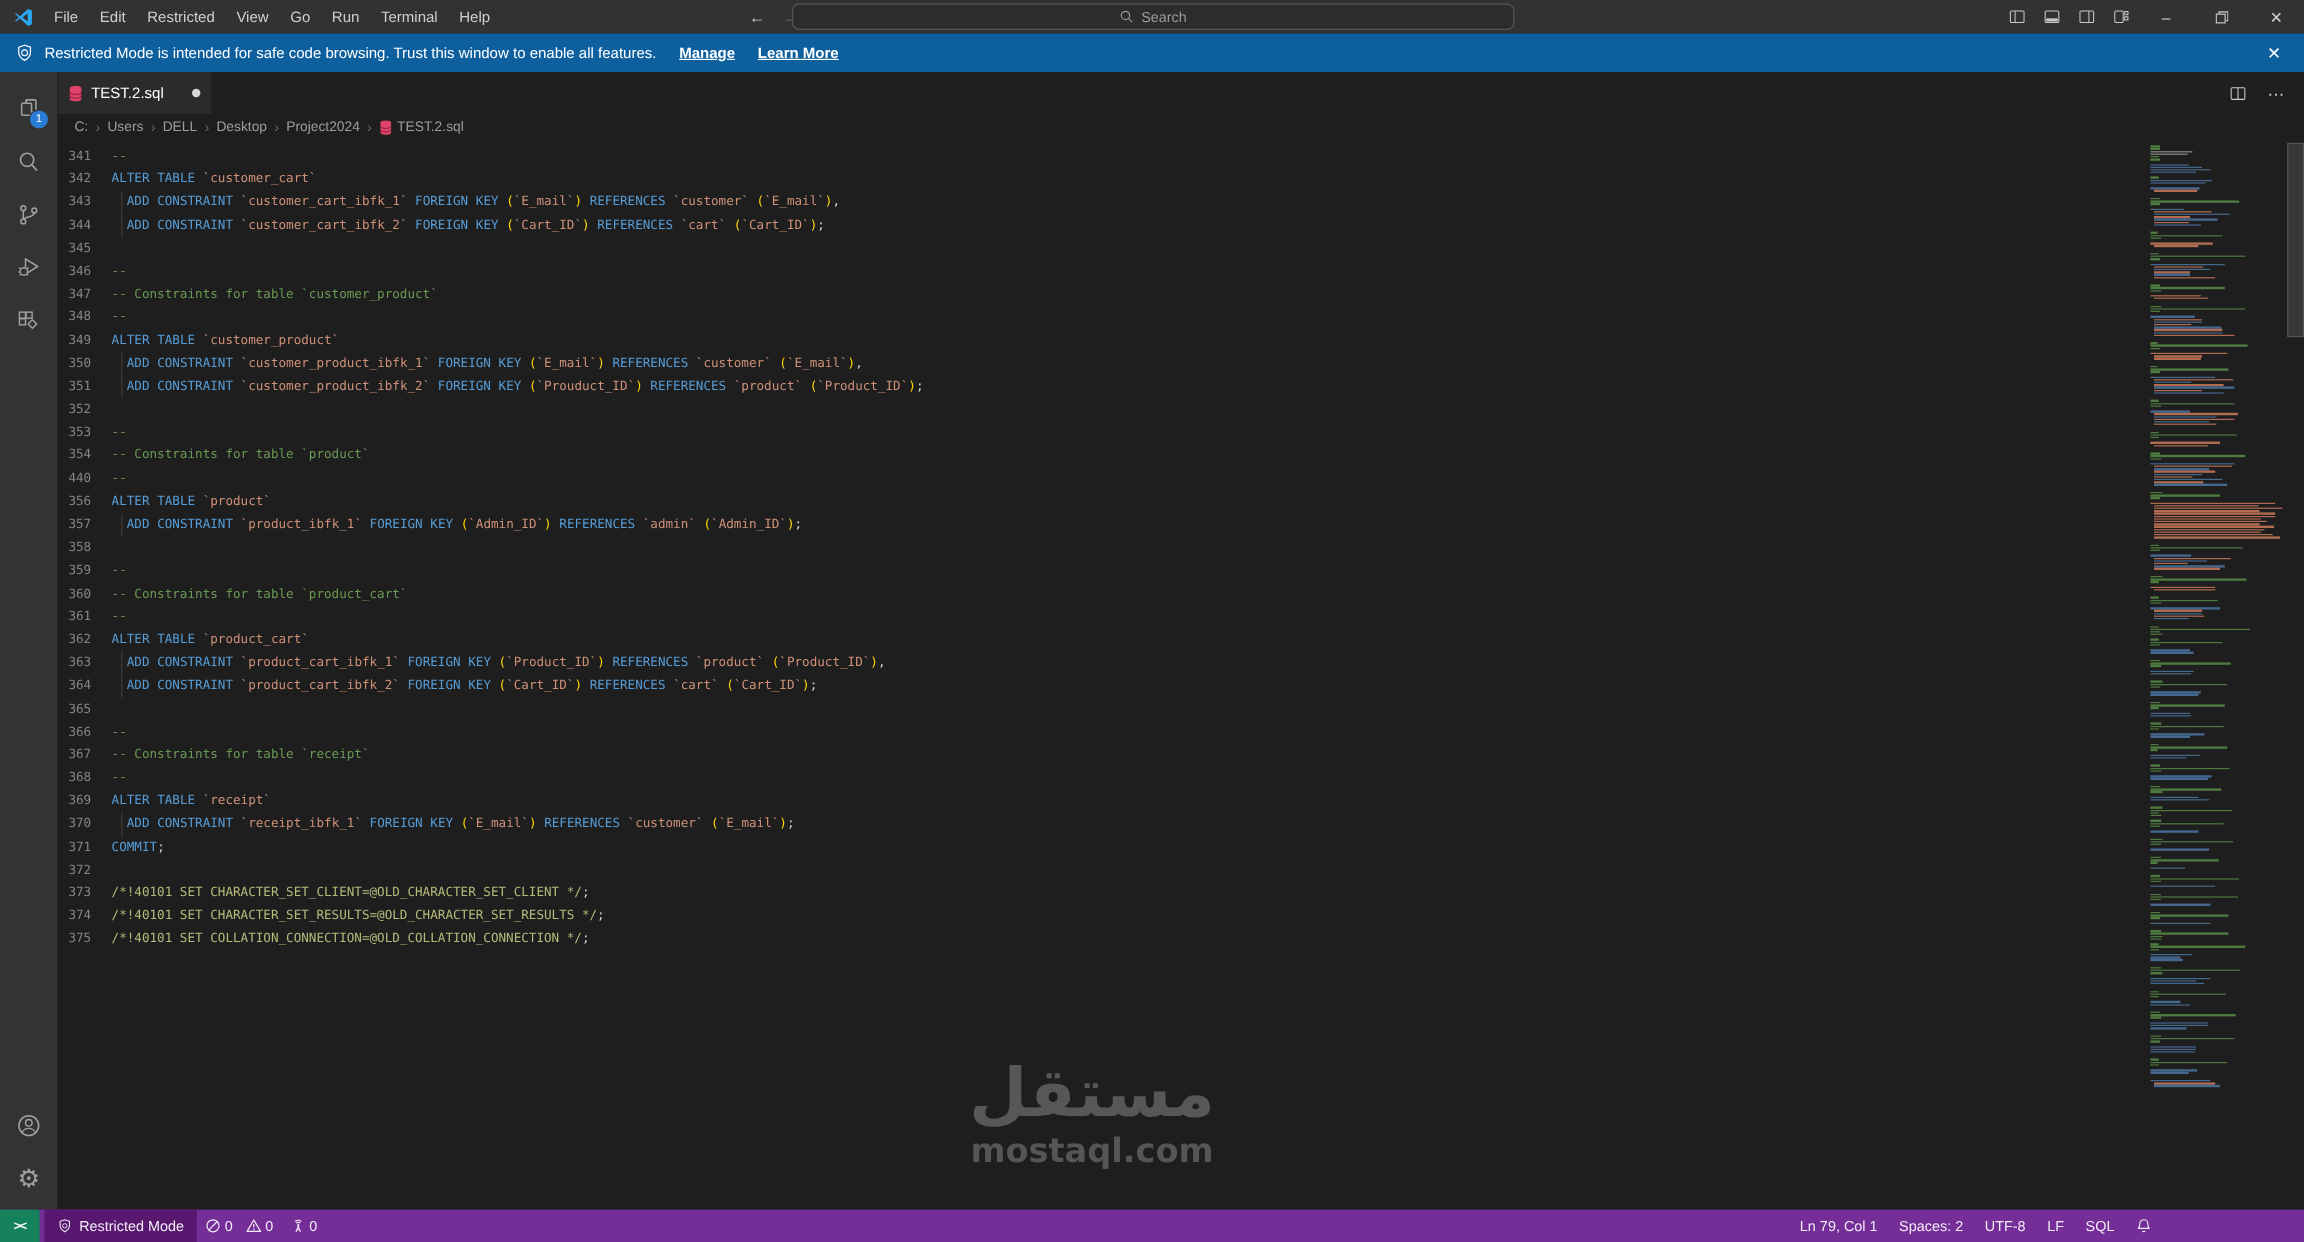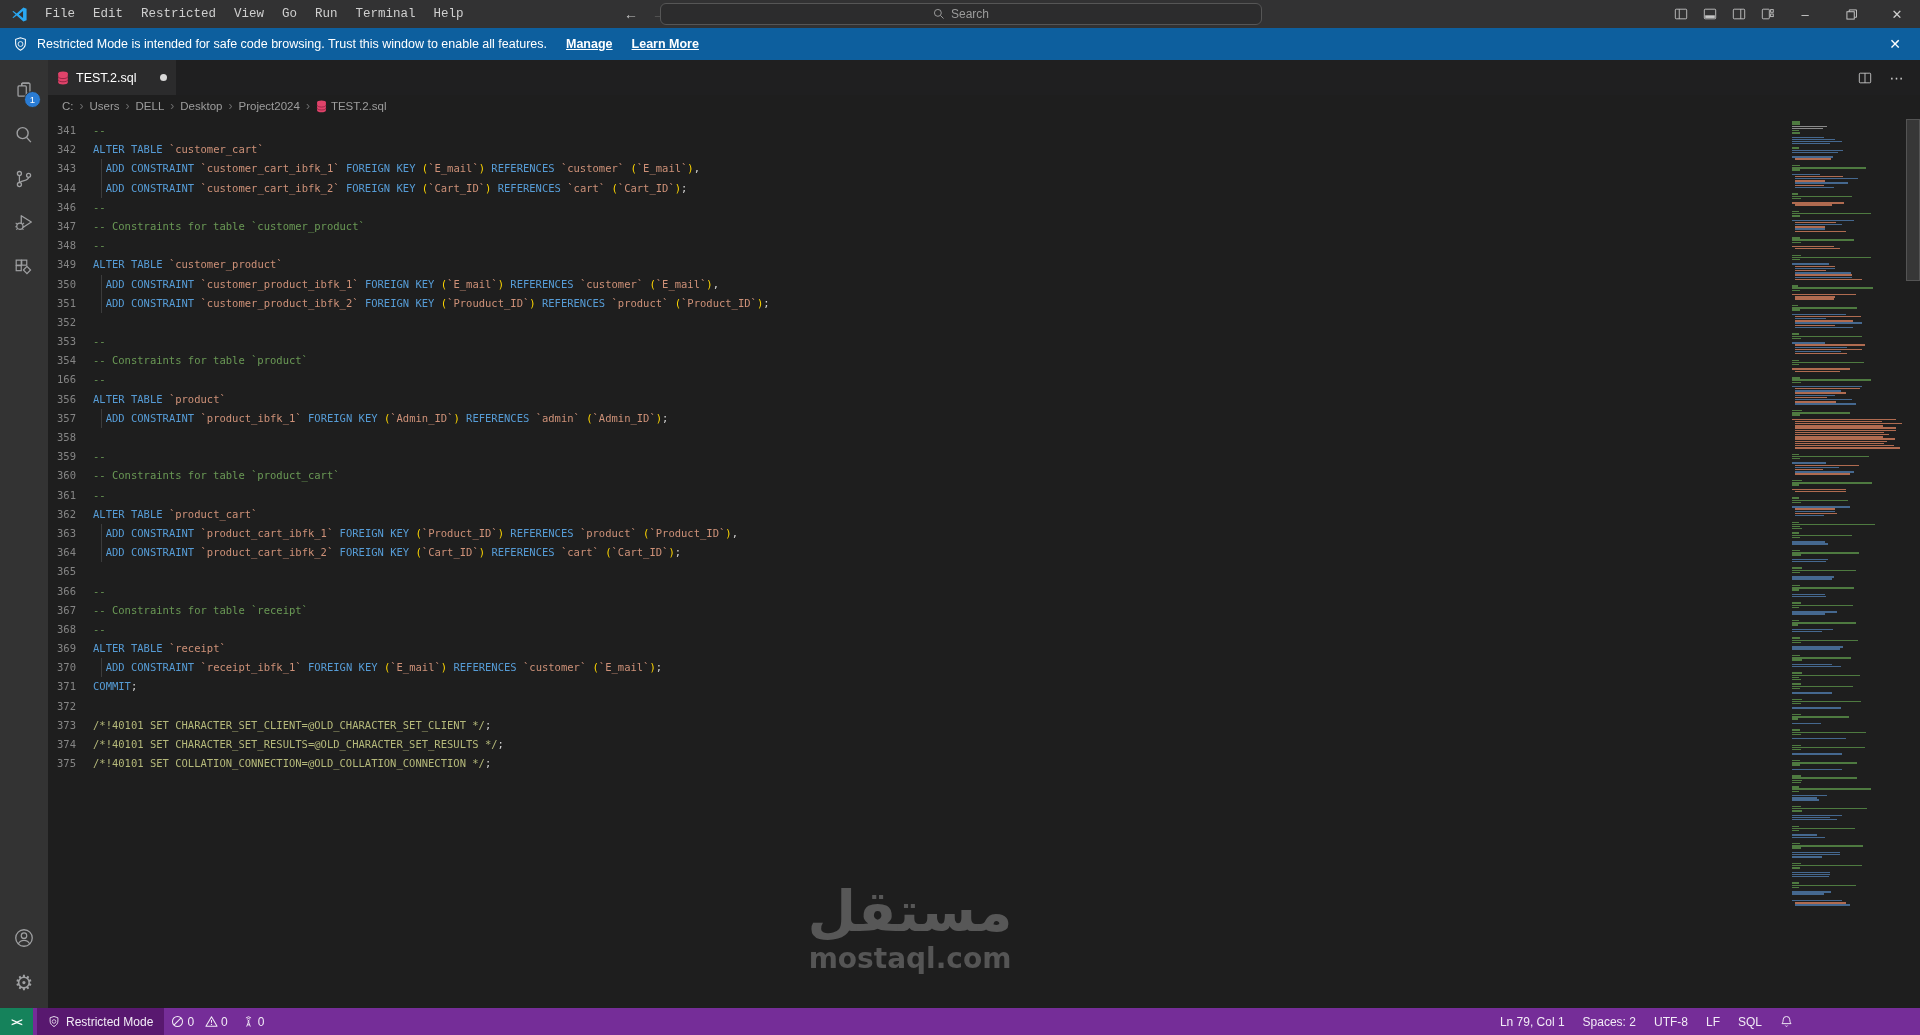--- a/index.html
+++ b/index.html
@@ -6,21 +6,21 @@
   body{
     width:1920px;height:1035px;overflow:hidden;position:relative;
     background:#1e1e1e;color:#cccccc;
     font-family:"Liberation Sans",sans-serif;
     -webkit-font-smoothing:antialiased;
   }
   
   .titlebar{height:28px;background:#323233;display:flex;align-items:center;position:relative;}
   .logo{margin:0 8px 0 11px;display:flex;align-items:center;}
   .menubar{display:flex;}
-  .menu-item{padding:0 9px;font-size:12.5px;color:#cfcfcf;line-height:28px;cursor:default;font-family:Liberation Mono, monospace;}
+  .menu-item{padding:0 9px;font-size:12.5px;color:#cfcfcf;line-height:28px;cursor:default;}
   .nav-arrows{position:absolute;left:624px;top:0;height:28px;display:flex;align-items:center;gap:14px;font-size:14px;}
   .arrow-back{color:#c5c5c5;}
   .arrow-fwd{color:#6d6d6d;}
   .command-center{
     position:absolute;left:660px;top:3px;width:600px;height:20px;
     background:#2c2c2d;border:1px solid #565656;border-radius:6px;
     display:flex;align-items:center;justify-content:center;gap:6px;
     color:#9b9b9b;font-size:12px;
   }
   .win-controls{position:absolute;right:0;top:0;height:28px;display:flex;align-items:center;}
@@ -278,20 +278,24 @@
             <div class="ln">343</div>
             <i class="iguide"></i>
             <div class="lc"><span class="tw"> </span><span class="tw"> </span><span class="tk">ADD</span><span class="tw"> </span><span class="tk">CONSTRAINT</span><span class="tw"> </span><span class="ts">`customer_cart_ibfk_1`</span><span class="tw"> </span><span class="tk">FOREIGN</span><span class="tw"> </span><span class="tk">KEY</span><span class="tw"> </span><span class="tp">(</span><span class="ts">`E_mail`</span><span class="tp">)</span><span class="tw"> </span><span class="tk">REFERENCES</span><span class="tw"> </span><span class="ts">`customer`</span><span class="tw"> </span><span class="tp">(</span><span class="ts">`E_mail`</span><span class="tp">)</span><span class="tw">,</span></div>
           </div>
           <div class="line">
             <div class="ln">344</div>
             <i class="iguide"></i>
             <div class="lc"><span class="tw"> </span><span class="tw"> </span><span class="tk">ADD</span><span class="tw"> </span><span class="tk">CONSTRAINT</span><span class="tw"> </span><span class="ts">`customer_cart_ibfk_2`</span><span class="tw"> </span><span class="tk">FOREIGN</span><span class="tw"> </span><span class="tk">KEY</span><span class="tw"> </span><span class="tp">(</span><span class="ts">`Cart_ID`</span><span class="tp">)</span><span class="tw"> </span><span class="tk">REFERENCES</span><span class="tw"> </span><span class="ts">`cart`</span><span class="tw"> </span><span class="tp">(</span><span class="ts">`Cart_ID`</span><span class="tp">)</span><span class="tw">;</span></div>
           </div>
           <div class="line">
+            <div class="ln">345</div>
+            <div class="lc"></div>
+          </div>
+          <div class="line">
             <div class="ln">346</div>
             <div class="lc"><span class="tc">--</span></div>
           </div>
           <div class="line">
             <div class="ln">347</div>
             <div class="lc"><span class="tc">-- Constraints for table `customer_product`</span></div>
           </div>
           <div class="line">
             <div class="ln">348</div>
             <div class="lc"><span class="tc">--</span></div>
@@ -316,21 +320,21 @@
           </div>
           <div class="line">
             <div class="ln">353</div>
             <div class="lc"><span class="tc">--</span></div>
           </div>
           <div class="line">
             <div class="ln">354</div>
             <div class="lc"><span class="tc">-- Constraints for table `product`</span></div>
           </div>
           <div class="line">
-            <div class="ln">166</div>
+            <div class="ln">440</div>
             <div class="lc"><span class="tc">--</span></div>
           </div>
           <div class="line">
             <div class="ln">356</div>
             <div class="lc"><span class="tk">ALTER</span><span class="tw"> </span><span class="tk">TABLE</span><span class="tw"> </span><span class="ts">`product`</span></div>
           </div>
           <div class="line">
             <div class="ln">357</div>
             <i class="iguide"></i>
             <div class="lc"><span class="tw"> </span><span class="tw"> </span><span class="tk">ADD</span><span class="tw"> </span><span class="tk">CONSTRAINT</span><span class="tw"> </span><span class="ts">`product_ibfk_1`</span><span class="tw"> </span><span class="tk">FOREIGN</span><span class="tw"> </span><span class="tk">KEY</span><span class="tw"> </span><span class="tp">(</span><span class="ts">`Admin_ID`</span><span class="tp">)</span><span class="tw"> </span><span class="tk">REFERENCES</span><span class="tw"> </span><span class="ts">`admin`</span><span class="tw"> </span><span class="tp">(</span><span class="ts">`Admin_ID`</span><span class="tp">)</span><span class="tw">;</span></div>

